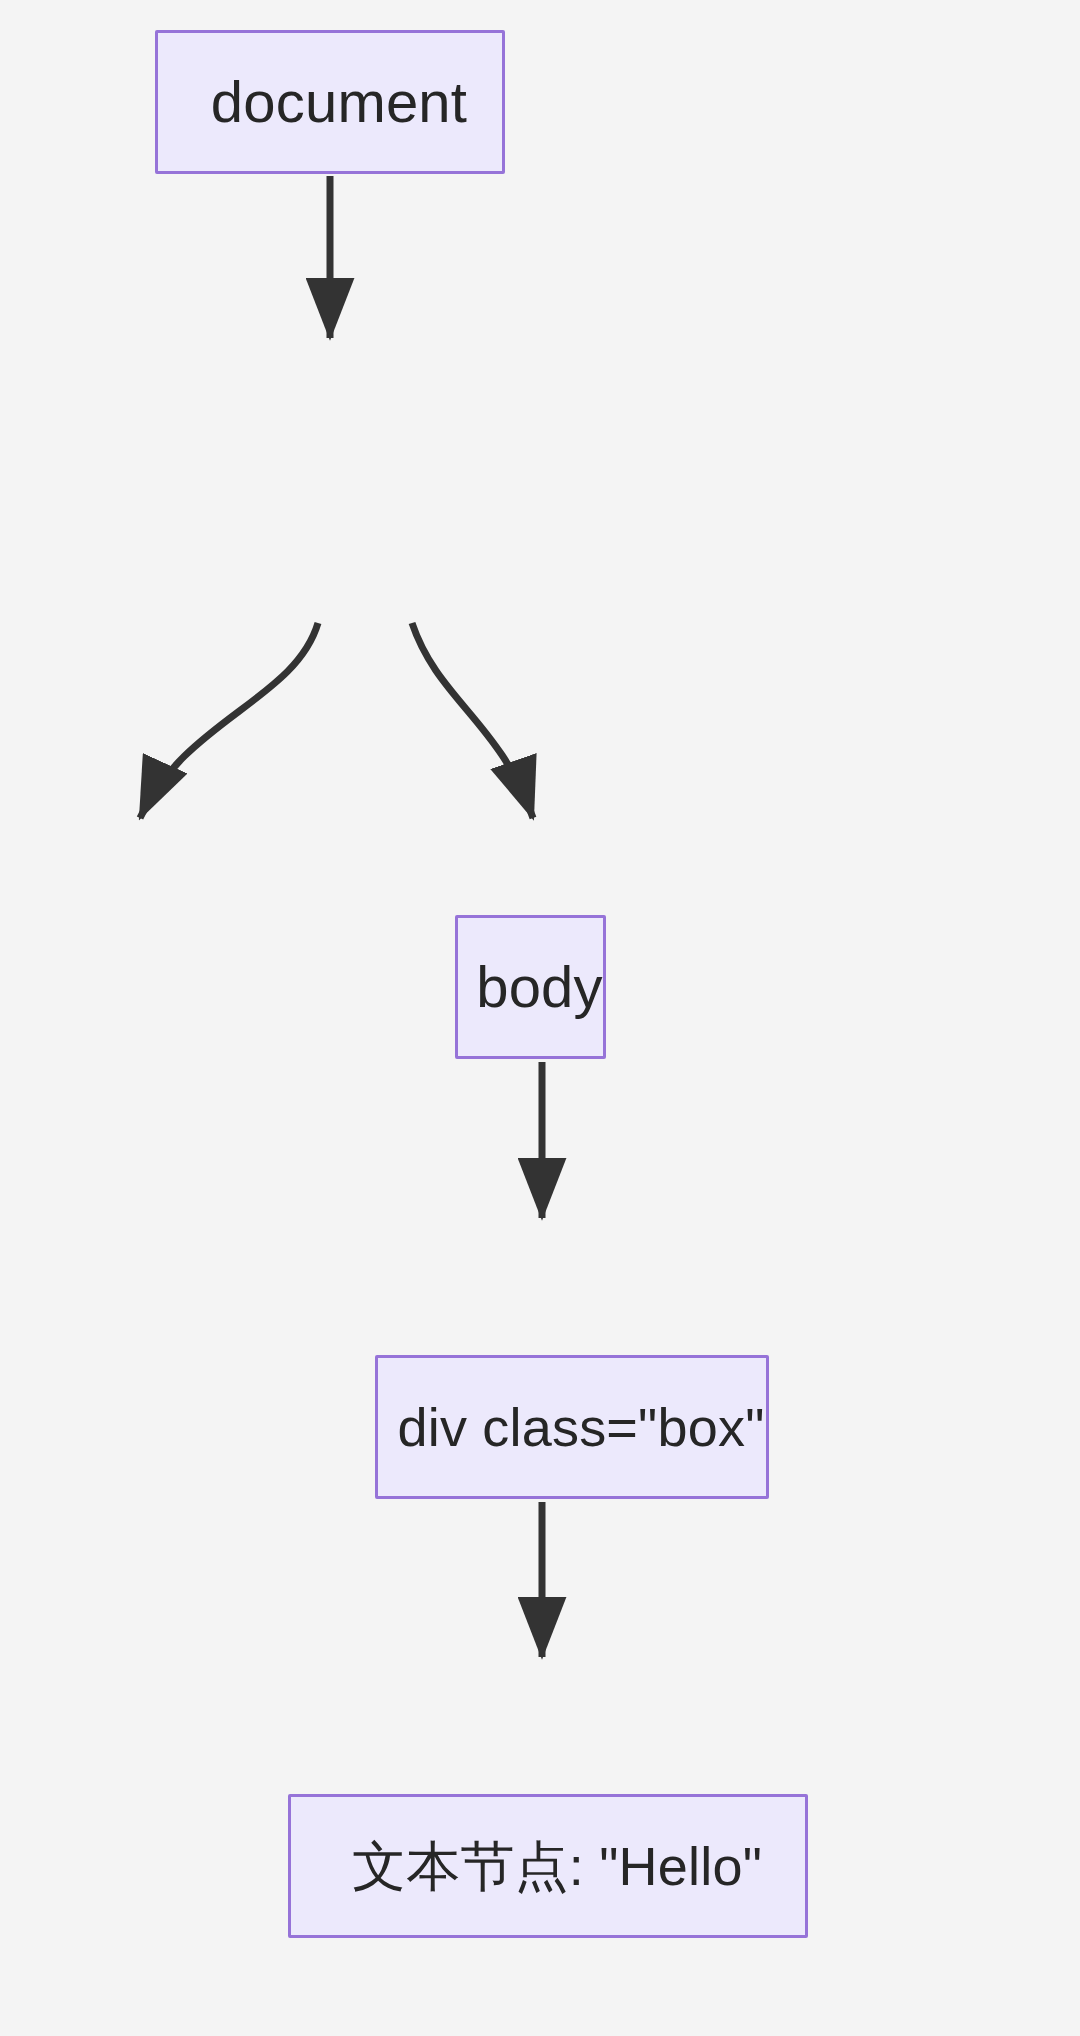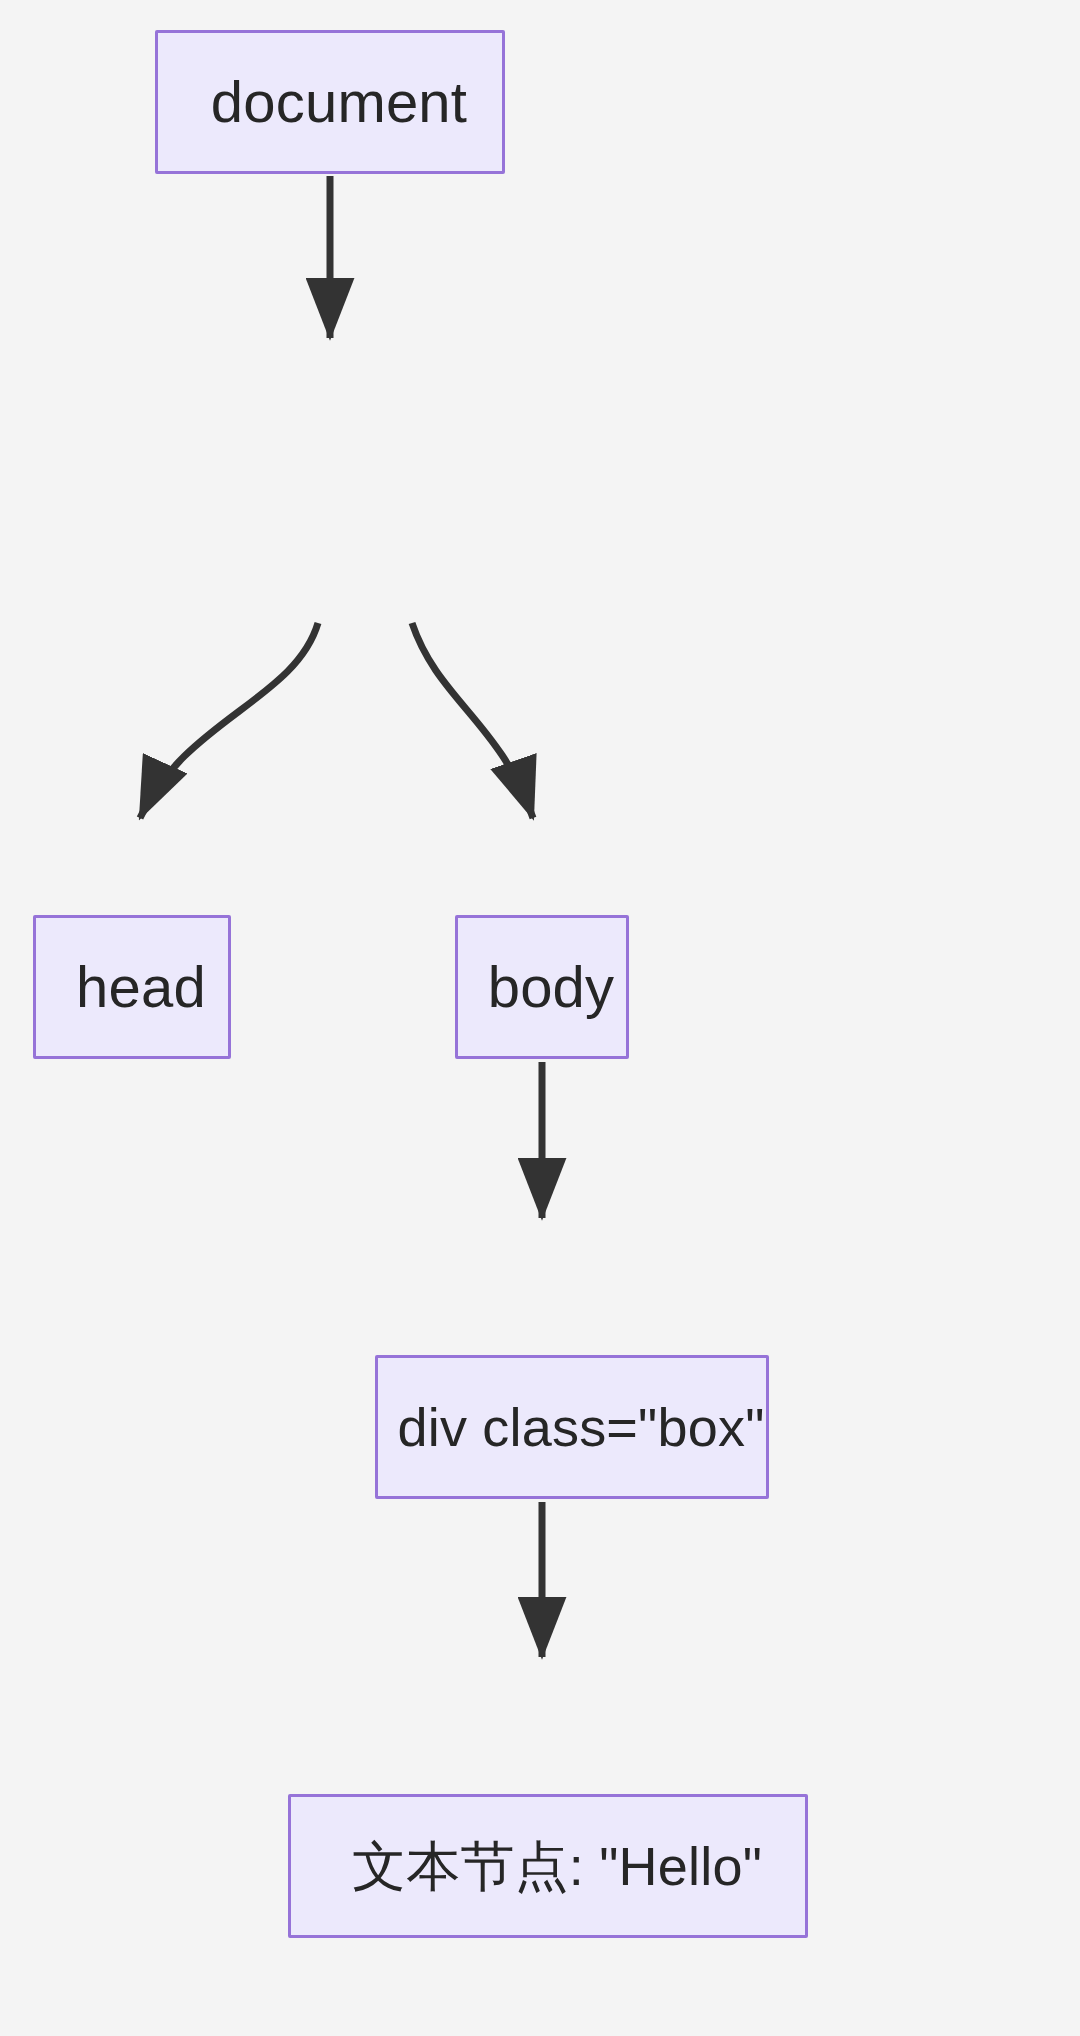--- a/index.html
+++ b/index.html
@@ -42,21 +42,21 @@
     padding-left: 18px;
   }
   .node-label {
     display: block;
     line-height: 1;
   }
   
   #node-document { left: 155px; top: 30px;   width: 350px; height: 144px; font-size: 58px; }
   #node-html     { left: 303px; top: 477px;  width: 122px; height: 144px; font-size: 58px; }
   #node-head     { left: 33px;  top: 915px;  width: 198px; height: 144px; font-size: 58px; }
-  #node-body     { left: 455px; top: 915px;  width: 174px; height: 144px; font-size: 58px; }
+  #node-body     { left: 455px; top: 915px;  width: 151px; height: 144px; font-size: 58px; }
   #node-div      { left: 375px; top: 1355px; width: 394px; height: 144px; font-size: 54px; }
   #node-text     { left: 288px; top: 1794px; width: 520px; height: 144px; font-size: 54px; }
 </style>
 </head>
 <body>
 
 <div id="diagram">
 
   <svg id="edge-layer" viewBox="0 0 1080 2036">
     <defs>
@@ -74,23 +74,20 @@
     <path d="M 542 1062 L 542 1218" fill="none" stroke="#333333" stroke-width="7" marker-end="url(#arrowhead)"></path>
 
     <path d="M 542 1502 L 542 1657" fill="none" stroke="#333333" stroke-width="7" marker-end="url(#arrowhead)"></path>
   </svg>
 
   <div class="node" id="node-document">
     <span class="node-label">document</span>
   </div>
 
 
-  <div class="node" id="node-head">
-    <span class="node-label">head</span>
-  </div>
 
   <div class="node" id="node-body">
     <span class="node-label">body</span>
   </div>
 
   <div class="node" id="node-div">
     <span class="node-label">div class="box"</span>
   </div>
 
   <div class="node" id="node-text">

